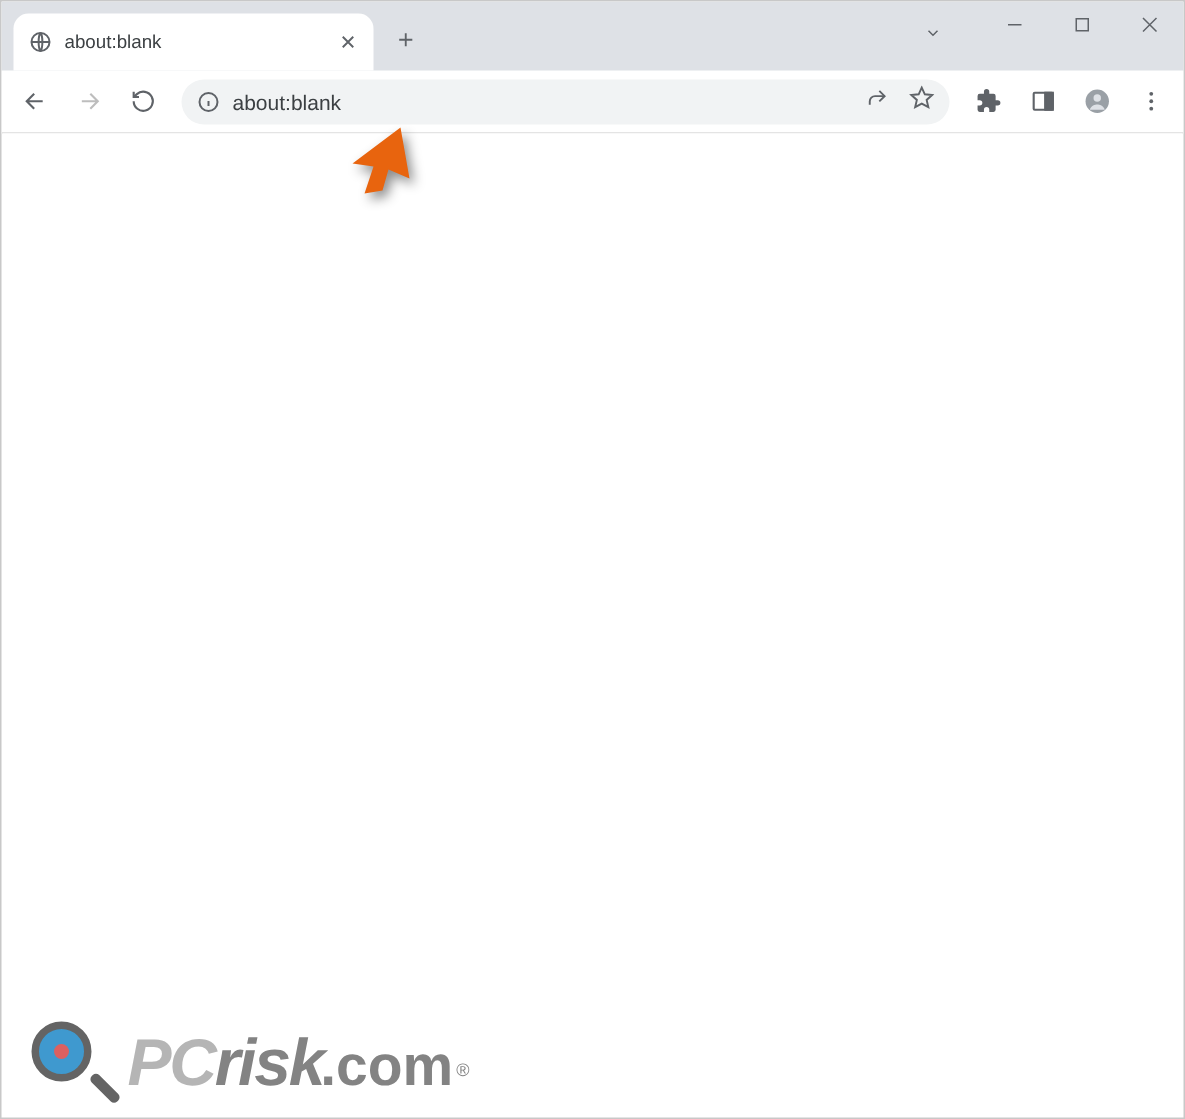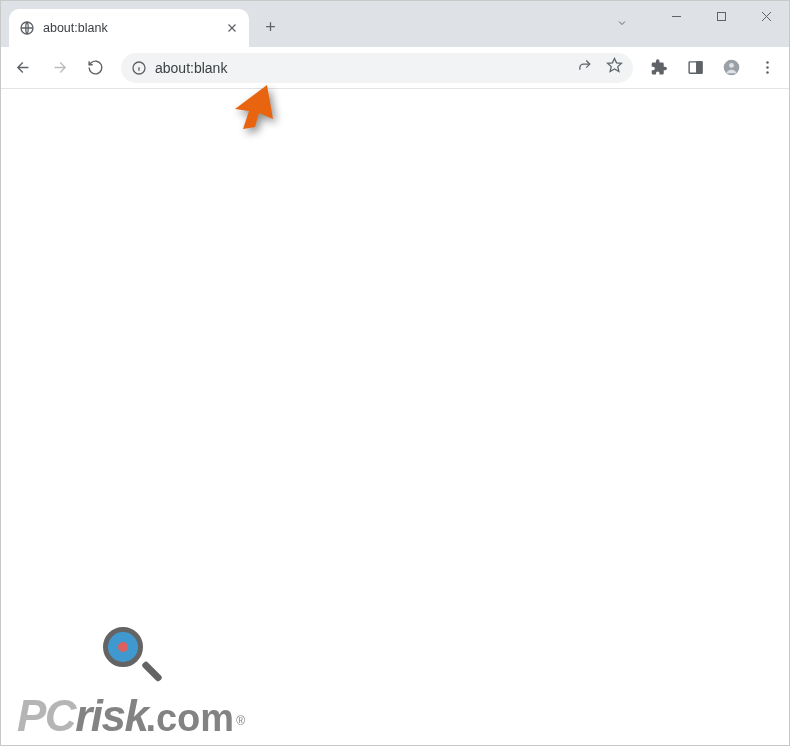--- a/index.html
+++ b/index.html
@@ -19,21 +19,21 @@
   .nav-btn svg { width: 17px; height: 17px; }
   .addr { flex: 1; height: 30px; background: #f1f3f4; border-radius: 15px; display: flex; align-items: center; padding: 0 10px; gap: 8px; margin: 0 6px; }
   .addr .info-icon { width: 16px; height: 16px; color: #5f6368; }
   .addr-text { font-size: 14px; color: #3c4043; flex: 1; border: none; outline: none; background: transparent; }
   .addr-right { display: flex; align-items: center; gap: 12px; color: #5f6368; }
   .addr-right svg { width: 17px; height: 17px; }
   .ext-btn { width: 32px; height: 32px; display: flex; align-items: center; justify-content: center; color: #5f6368; cursor: pointer; }
   .ext-btn svg { width: 17px; height: 17px; }
   .content { position: absolute; top: 88px; left: 1px; right: 1px; bottom: 1px; background: #fff; }
   .cursor-arrow { position: absolute; top: 78px; left: 228px; filter: drop-shadow(3px 4px 4px rgba(0,0,0,0.45)); pointer-events: none; }
-  .watermark { position: absolute; bottom: 4px; left: 16px; display: flex; align-items: center; gap: 4px; opacity: 0.85; pointer-events: none; flex-direction: column; }
+  .watermark { position: absolute; bottom: 4px; left: 16px; display: flex; align-items: center; gap: 4px; opacity: 0.85; pointer-events: none; }
   .wm-icon { position: relative; width: 64px; height: 64px; }
   .wm-lens { position: absolute; width: 40px; height: 40px; background: #1e88c7; border: 5px solid #4a4a4a; border-radius: 50%; top: 4px; left: 4px; }
   .wm-lens::after { content: ''; position: absolute; width: 10px; height: 10px; background: #d64545; border-radius: 50%; top: 10px; left: 10px; }
   .wm-handle { position: absolute; width: 24px; height: 7px; background: #4a4a4a; transform: rotate(45deg); bottom: 12px; right: -1px; border-radius: 3px; }
   .wm-text { font-size: 44px; font-style: italic; font-weight: 700; letter-spacing: -1.5px; }
   .wm-pc { color: #a9a9a9; }
   .wm-risk { color: #6e6e6e; }
   .wm-com { color: #6e6e6e; font-size: 38px; font-style: normal; font-weight: 700; margin-left: -2px; }
   .wm-reg { color: #6e6e6e; font-size: 12px; vertical-align: super; margin-left: 2px; font-style: normal; }
 </style>

